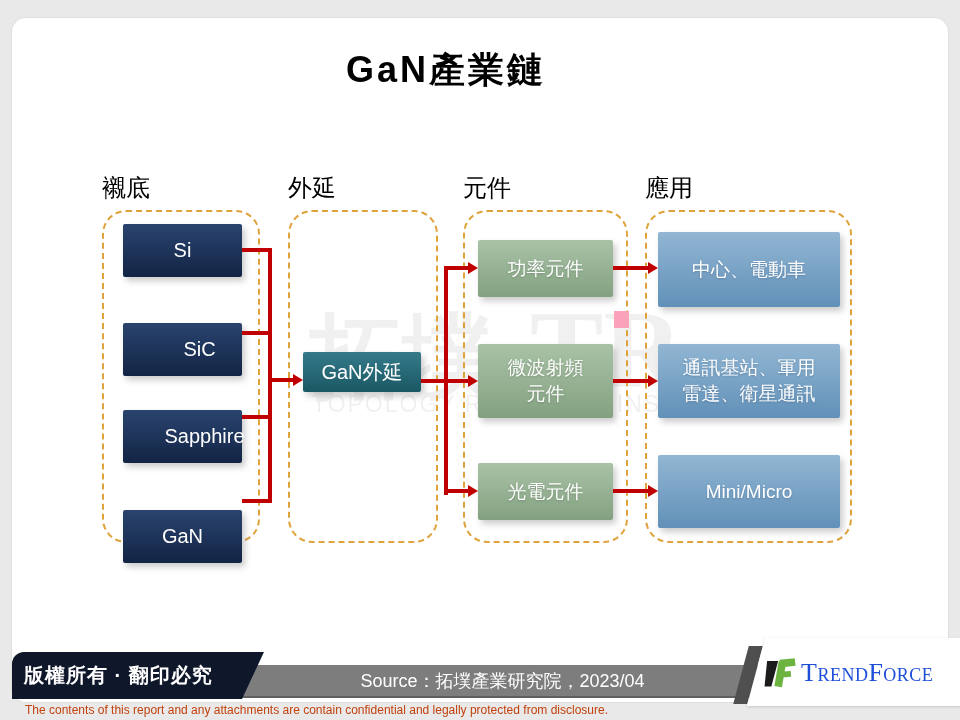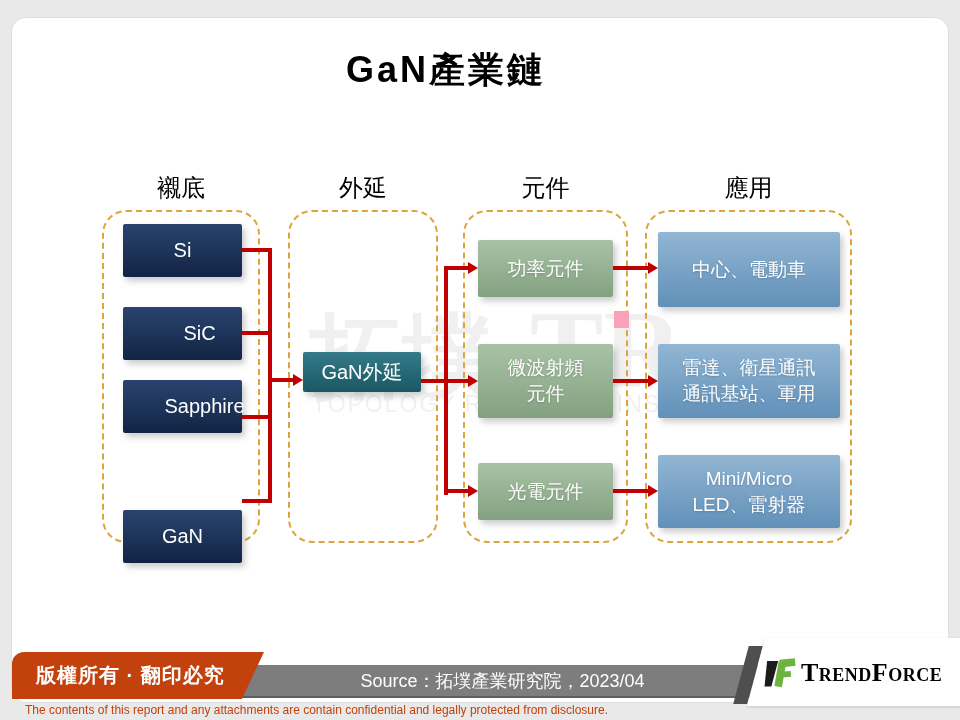--- a/index.html
+++ b/index.html
@@ -13,21 +13,21 @@
     position:absolute; left:12px; top:18px; width:936px; height:684px;
     background:#ffffff; border-radius:14px;
     box-shadow:0 0 0 1px rgba(0,0,0,0.04);
   }
   .title {
     position:absolute; left:0; top:46px; width:892px;
     text-align:center; font-size:36px; font-weight:bold; color:#000;
     letter-spacing:3px;
   }
   .col-header {
-    position:absolute; top:172px; text-align:center;
+    position:absolute; top:172px; 
     font-size:24px; color:#000;
   }
   .container-dashed {
     position:absolute; top:210px; height:333px;
     border:2px dashed #dfa33c; border-radius:24px;
   }
   .nodebox {
     position:absolute; display:flex; flex-direction:column;
     align-items:center; justify-content:center;
     color:#fff; text-align:center; line-height:1.35;
@@ -55,24 +55,24 @@
   .watermark {
     position:absolute; left:250px; top:295px; width:460px; height:125px;
     color:#000; opacity:0.055; white-space:nowrap; pointer-events:none;
   }
   .wm-cjk  { position:absolute; left:60px; top:0;  font-size:92px; font-weight:bold; }
   .wm-tr   { position:absolute; left:280px; top:-8px; font-size:110px; font-weight:bold; font-family:"Liberation Serif",serif; }
   .wm-sub  { position:absolute; left:62px; top:96px; font-size:23px; letter-spacing:2px; }
   
   .footer-black {
     position:absolute; left:12px; top:652px; width:252px; height:47px;
-    background:#c2410c; border-top-left-radius:12px;
+    background:#0f172a; border-top-left-radius:12px;
     clip-path:polygon(0 0,100% 0,calc(100% - 22px) 100%,0 100%);
     color:#fff; font-size:20px; font-weight:bold;
-    display:flex; align-items:center; padding-left:24px; letter-spacing:1px;
+    display:flex; align-items:center; padding-left:12px; letter-spacing:1px;
     z-index:3;
   }
   .footer-gray {
     position:absolute; left:235px; top:665px; width:535px; height:33px;
     background:#7d7d7d; border-bottom:2px solid #5f5f5f;
     color:#fff; font-size:18px;
     display:flex; align-items:center; justify-content:center;
     z-index:2;
   }
   .logo-stripe {
@@ -83,21 +83,21 @@
     position:absolute; left:756px; top:638px; width:215px; height:68px;
     background:#ffffff; transform:skewX(-15deg); z-index:3;
     box-shadow:0 1px 3px rgba(0,0,0,0.15);
   }
   .logo-row {
     position:absolute; left:762px; top:653px; height:40px; z-index:4;
     display:flex; align-items:center; gap:5px;
   }
   .brand-text {
     font-family:"Liberation Serif","DejaVu Serif",serif;
-    font-variant:small-caps; font-weight:bold; font-size:26px; color:#000000;
+    font-variant:small-caps; font-weight:normal; font-size:26px; color:#1d4ed8;
     letter-spacing:0.5px;
   }
   .disclaimer {
     position:absolute; left:25px; top:703px; width:900px;
     font-size:12px; color:#c2410c; z-index:1;
   }
 </style>
 </head>
 <body>
 
@@ -117,24 +117,24 @@
 <div class="col-header" style="left:645px;width:207px;">應用</div>
 
 <div class="container-dashed" style="left:102px;width:158px;"></div>
 <div class="container-dashed" style="left:288px;width:150px;"></div>
 <div class="container-dashed" style="left:463px;width:165px;"></div>
 <div class="container-dashed" style="left:645px;width:207px;"></div>
 
 <div class="nodebox navy" style="left:123px;top:224px;width:119px;height:53px;">
   <span>Si</span>
 </div>
-<div class="nodebox navy" style="left:123px;top:307px;width:119px;height:53px;padding-left:34px;">
+<div class="nodebox navy" style="left:123px;top:323px;width:119px;height:53px;padding-left:34px;">
   <span>SiC</span>
 </div>
-<div class="nodebox navy" style="left:123px;top:380px;width:119px;height:53px;padding-left:44px;">
+<div class="nodebox navy" style="left:123px;top:410px;width:119px;height:53px;padding-left:44px;">
   <span>Sapphire</span>
 </div>
 <div class="nodebox navy" style="left:123px;top:475px;width:119px;height:53px;margin-top:35px;">
   <span>GaN</span>
 </div>
 
 <div class="nodebox teal" style="left:303px;top:352px;width:118px;height:40px;">
   <span>GaN外延</span>
 </div>
 
@@ -146,26 +146,25 @@
   <span>元件</span>
 </div>
 <div class="nodebox green" style="left:478px;top:463px;width:135px;height:57px;">
   <span>光電元件</span>
 </div>
 
 <div class="nodebox blue" style="left:658px;top:232px;width:182px;height:75px;">
   <span>中心、電動車</span>
 </div>
 <div class="nodebox blue" style="left:658px;top:344px;width:182px;height:74px;">
+  <span>通訊基站、軍用</span>
   <span>雷達、衛星通訊</span>
-  <span>通訊基站、軍用</span>
 </div>
 <div class="nodebox blue" style="left:658px;top:455px;width:182px;height:73px;">
   <span>Mini/Micro</span>
-  <span>LED、雷射器</span>
 </div>
 
 <div class="hline" style="left:242px;top:248px;width:26px;"></div>
 <div class="hline" style="left:242px;top:331px;width:26px;"></div>
 <div class="hline" style="left:242px;top:415px;width:26px;"></div>
 <div class="hline" style="left:242px;top:499px;width:26px;"></div>
 <div class="vline" style="left:268px;top:248px;height:255px;"></div>
 <div class="harrow" style="left:268px;top:378px;width:25px;"></div>
 
 <div class="harrow" style="left:421px;top:379px;width:47px;"></div>

